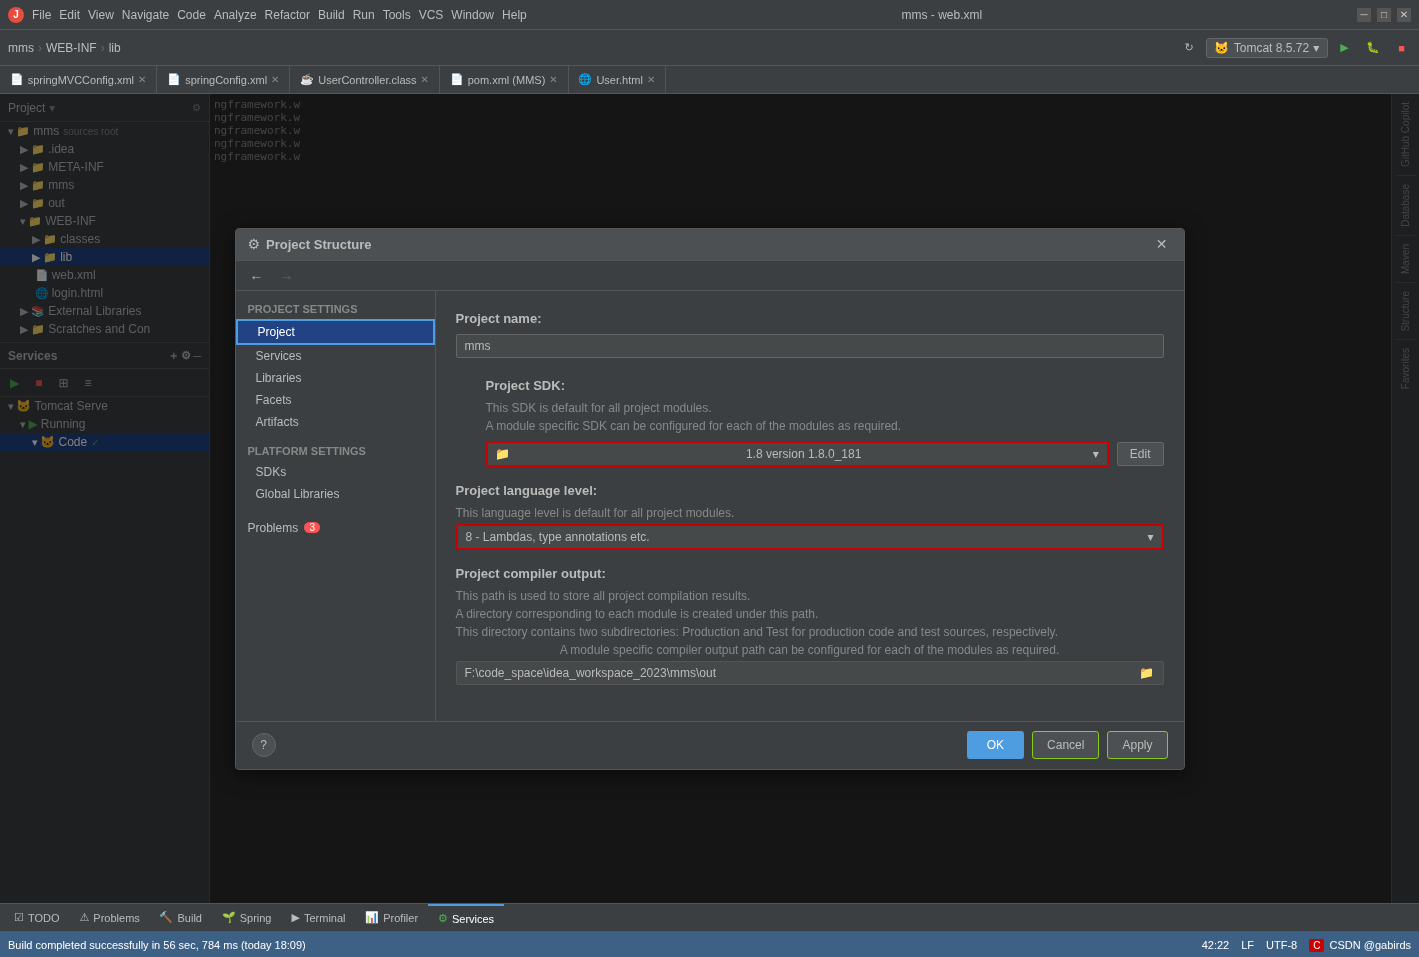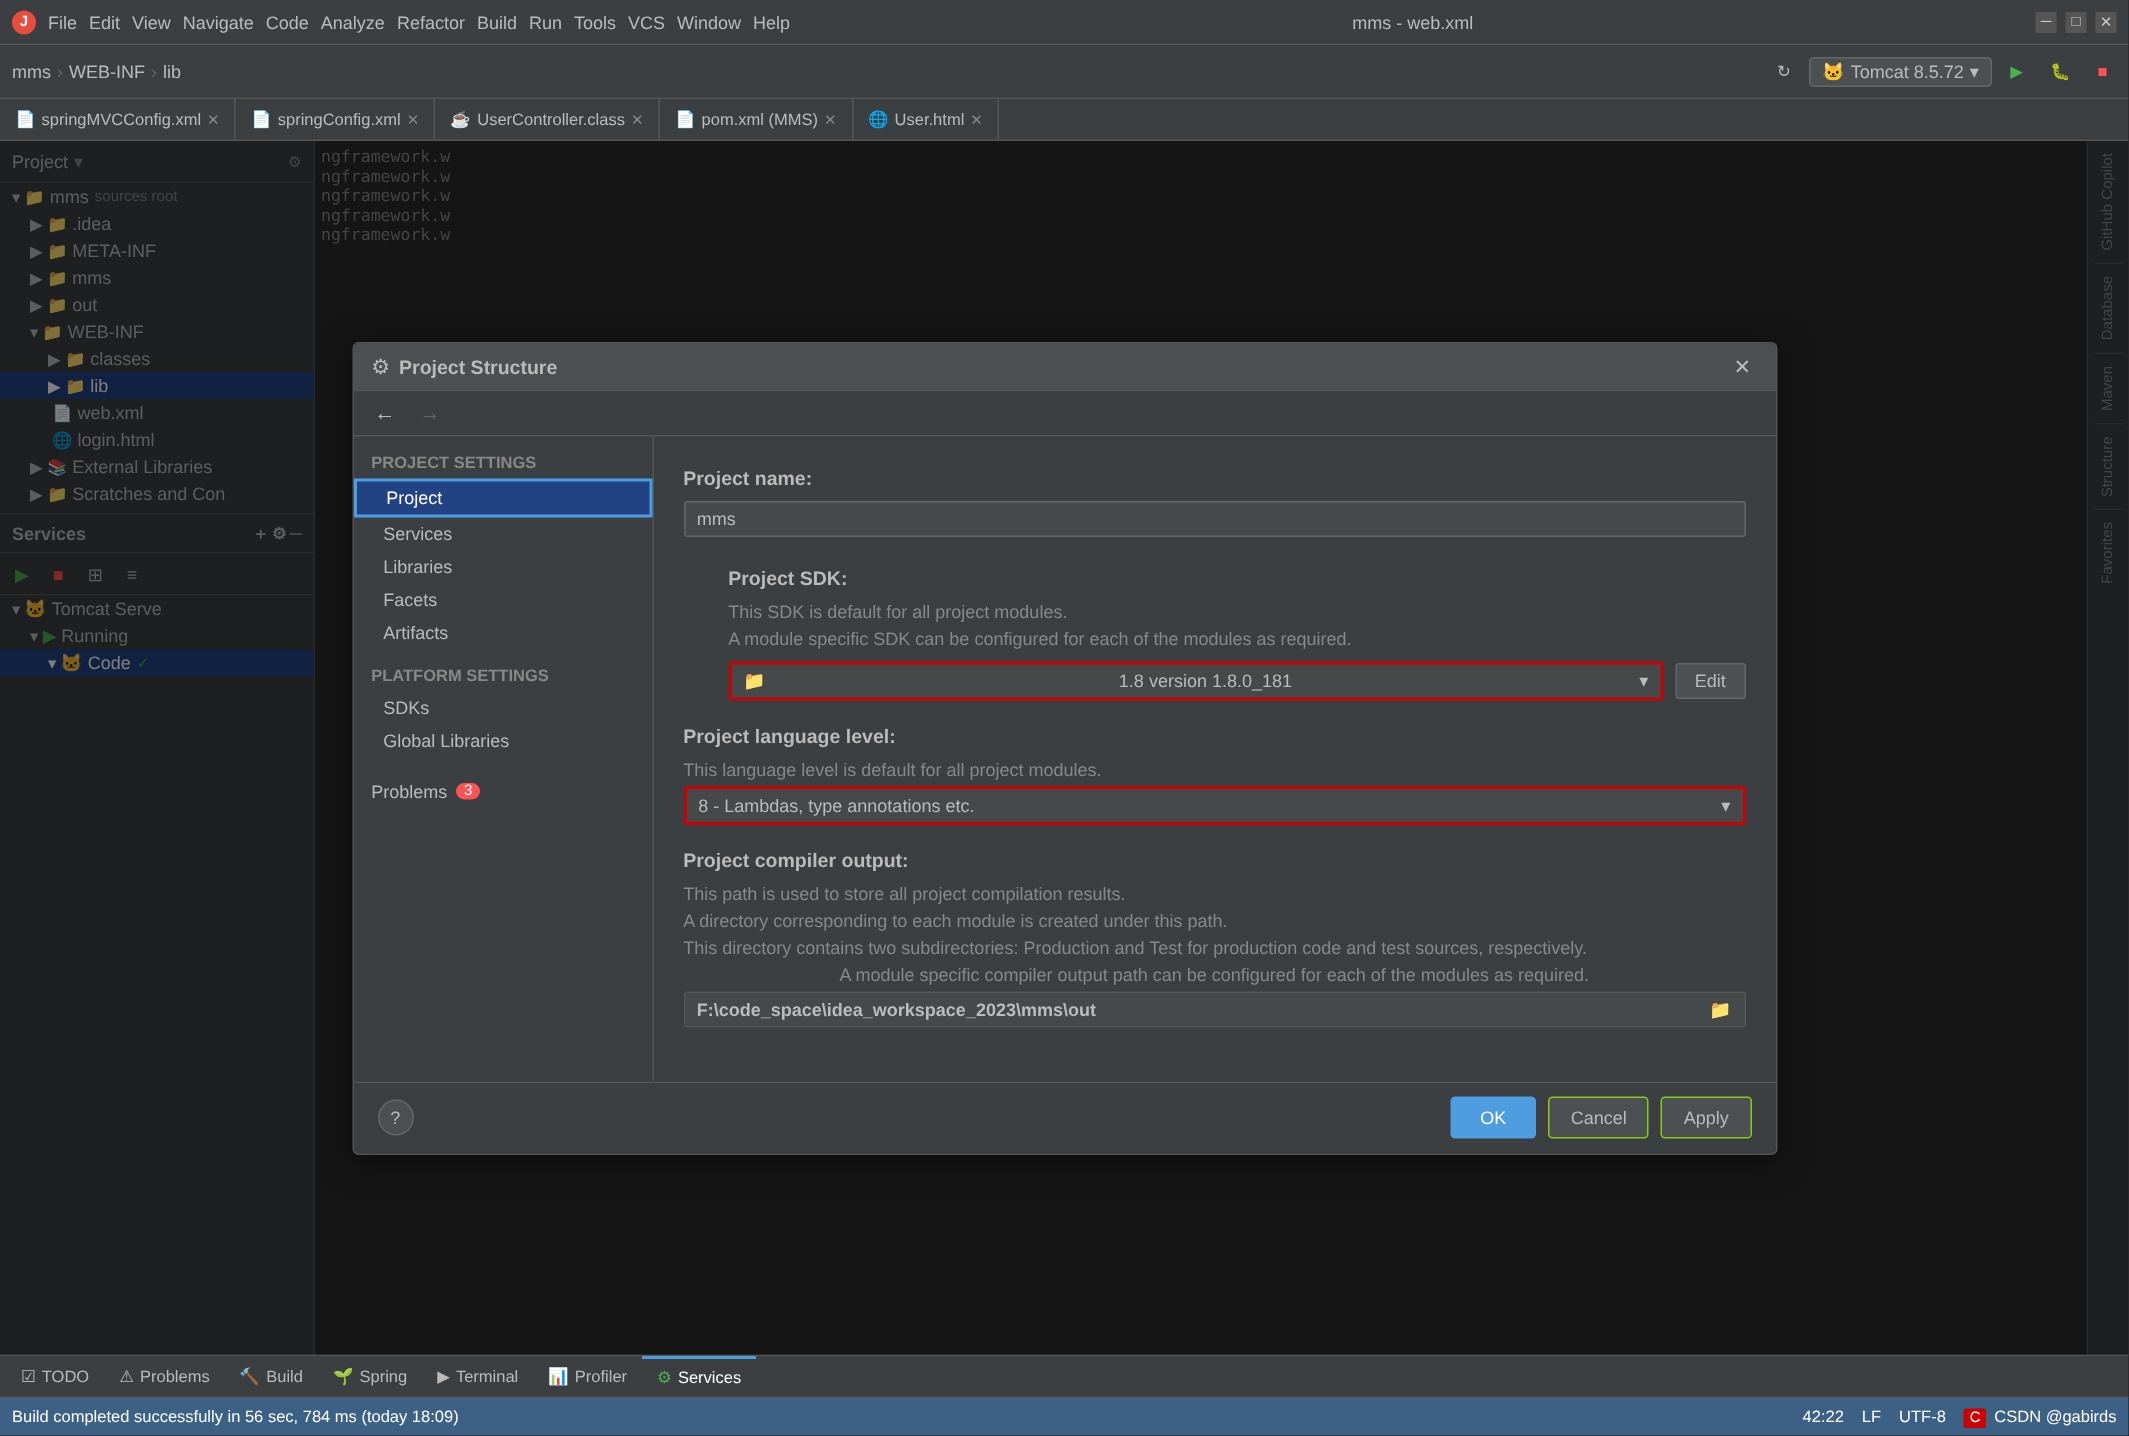--- a/index.html
+++ b/index.html
@@ -326,21 +326,21 @@
     }
     .output-section { margin-bottom: 16px; }
     .output-input {
       width: 100%;
       background: #45494a;
       border: 1px solid #555;
       color: #bbbbbb;
       padding: 4px 8px;
       font-size: 12px;
       border-radius: 2px;
-      display: flex; align-items: center; justify-content: space-between; font-weight: bold;
+      display: flex; align-items: center; justify-content: space-between;
     }
     .modal-footer {
       height: 48px;
       background: #3c3f41;
       border-top: 1px solid #555;
       display: flex;
       align-items: center;
       justify-content: space-between;
       padding: 0 16px;
       border-radius: 0 0 4px 4px;

